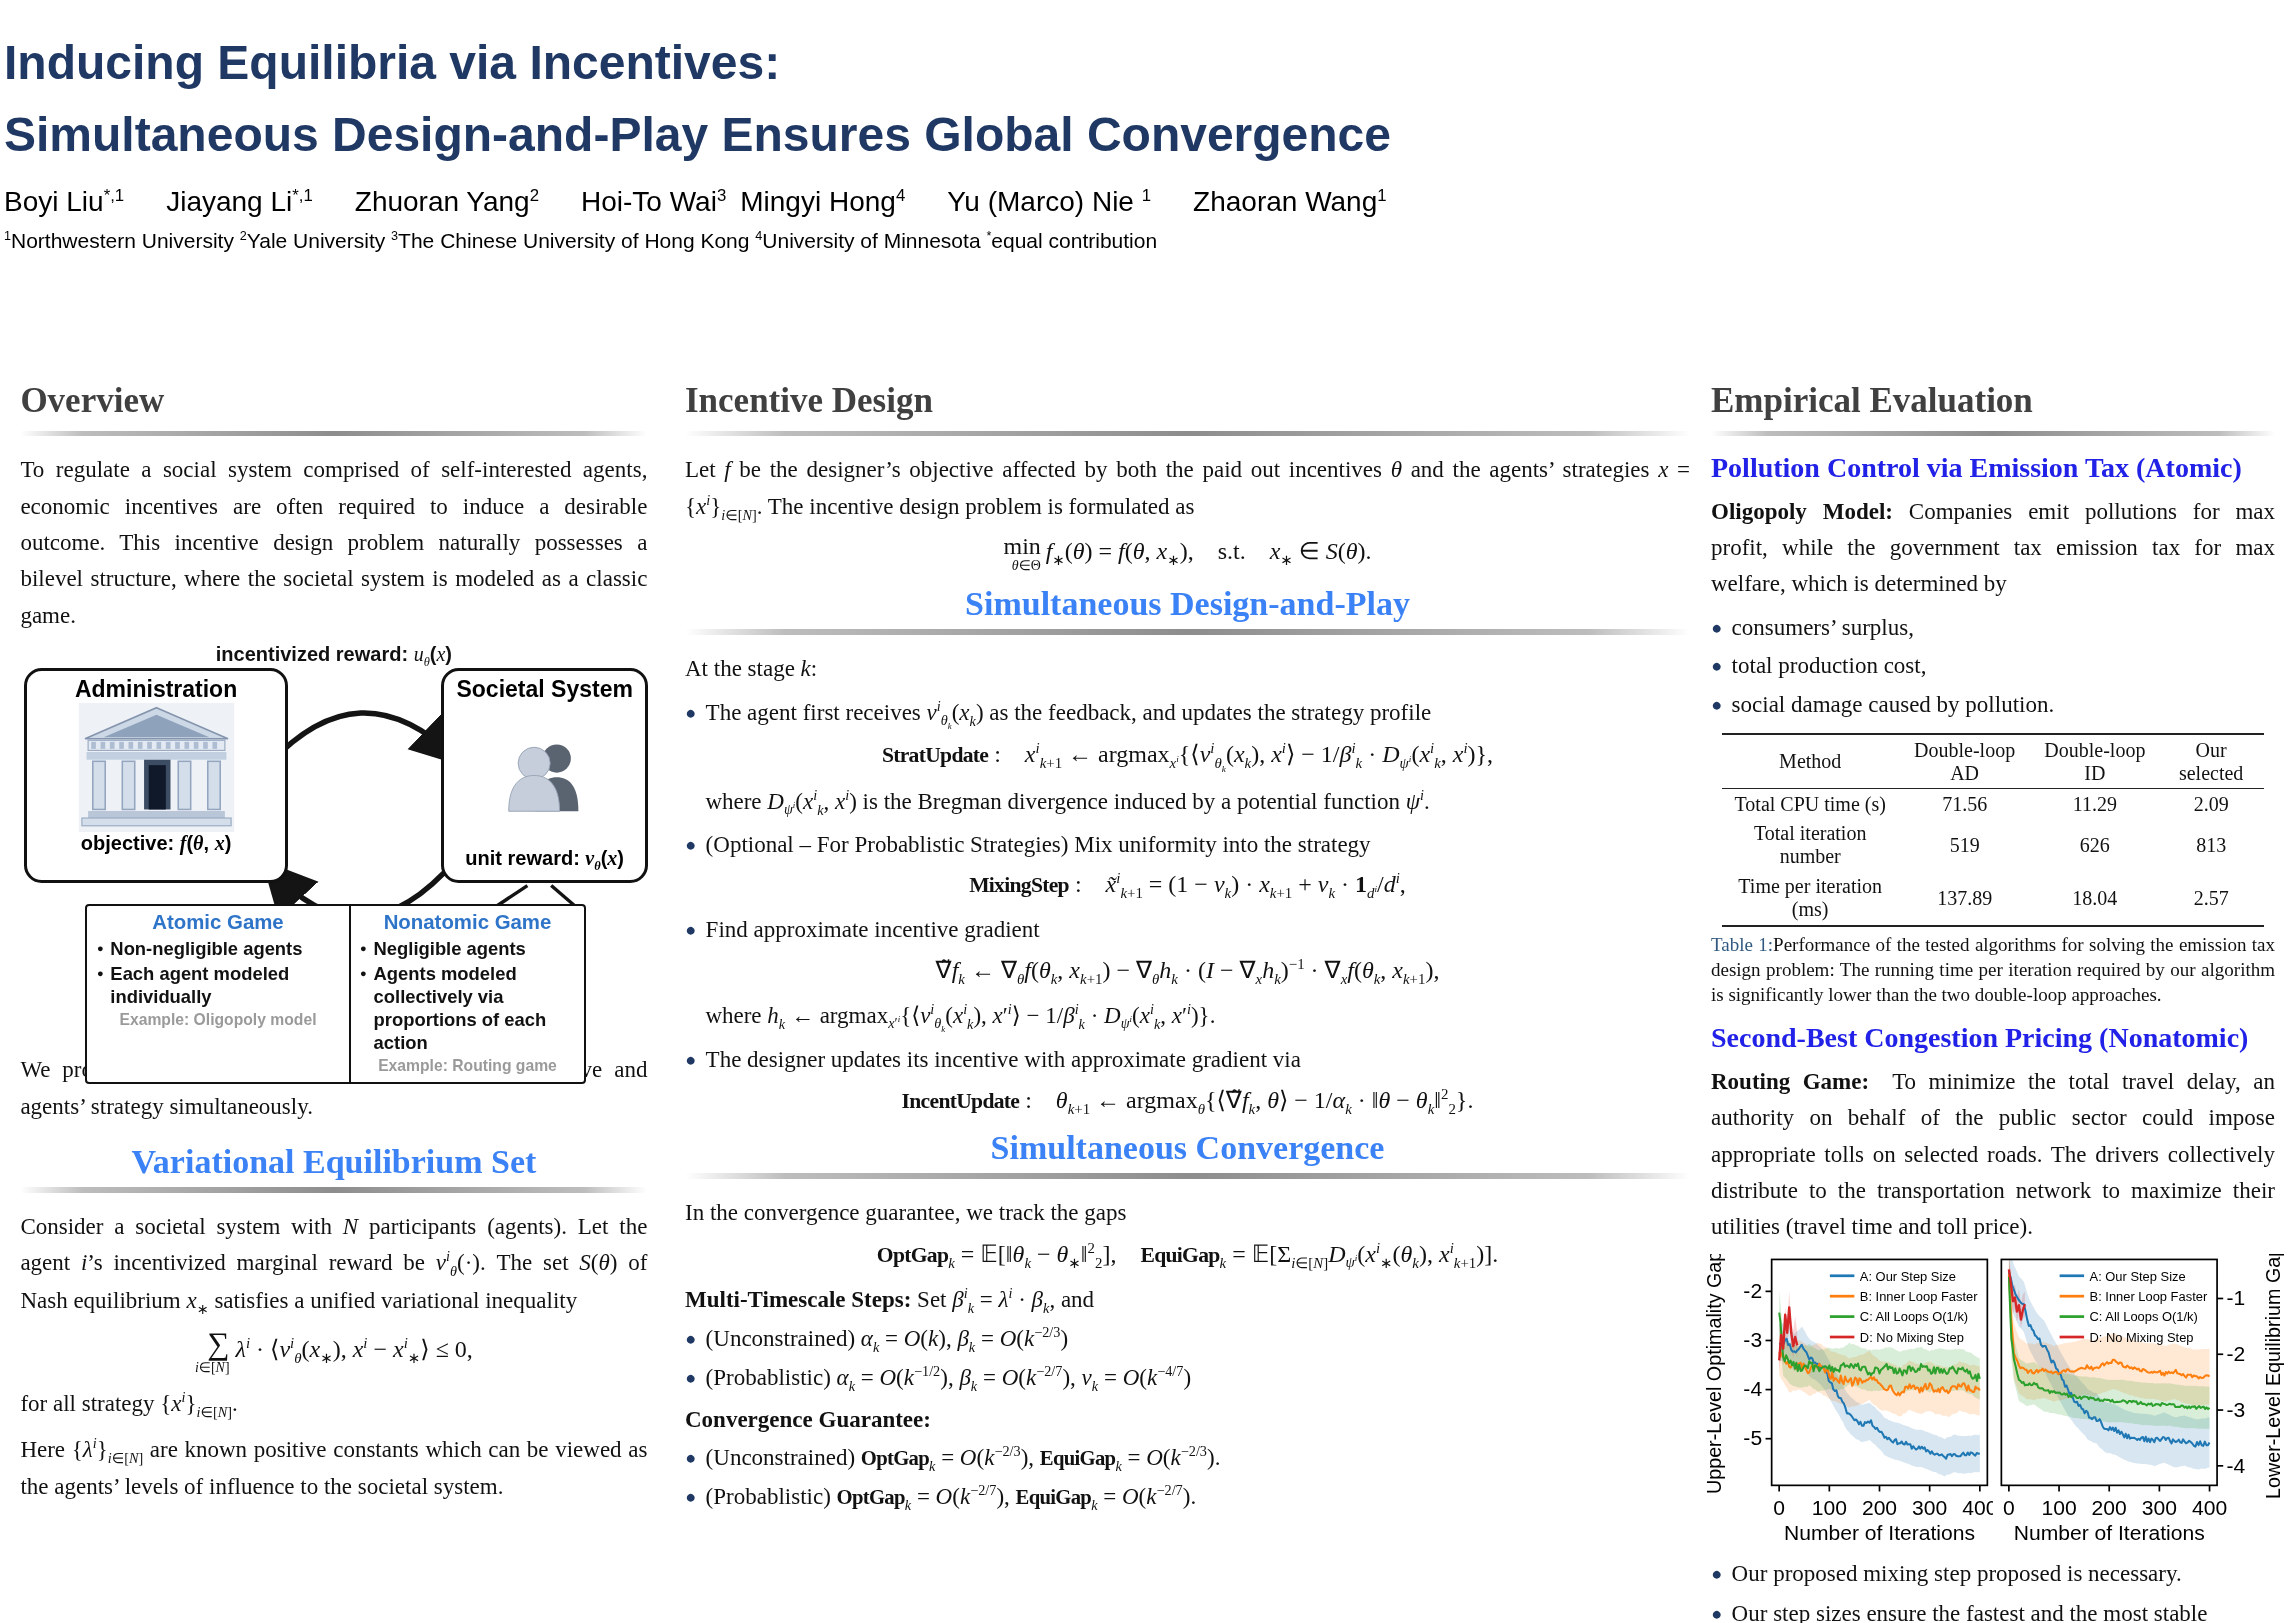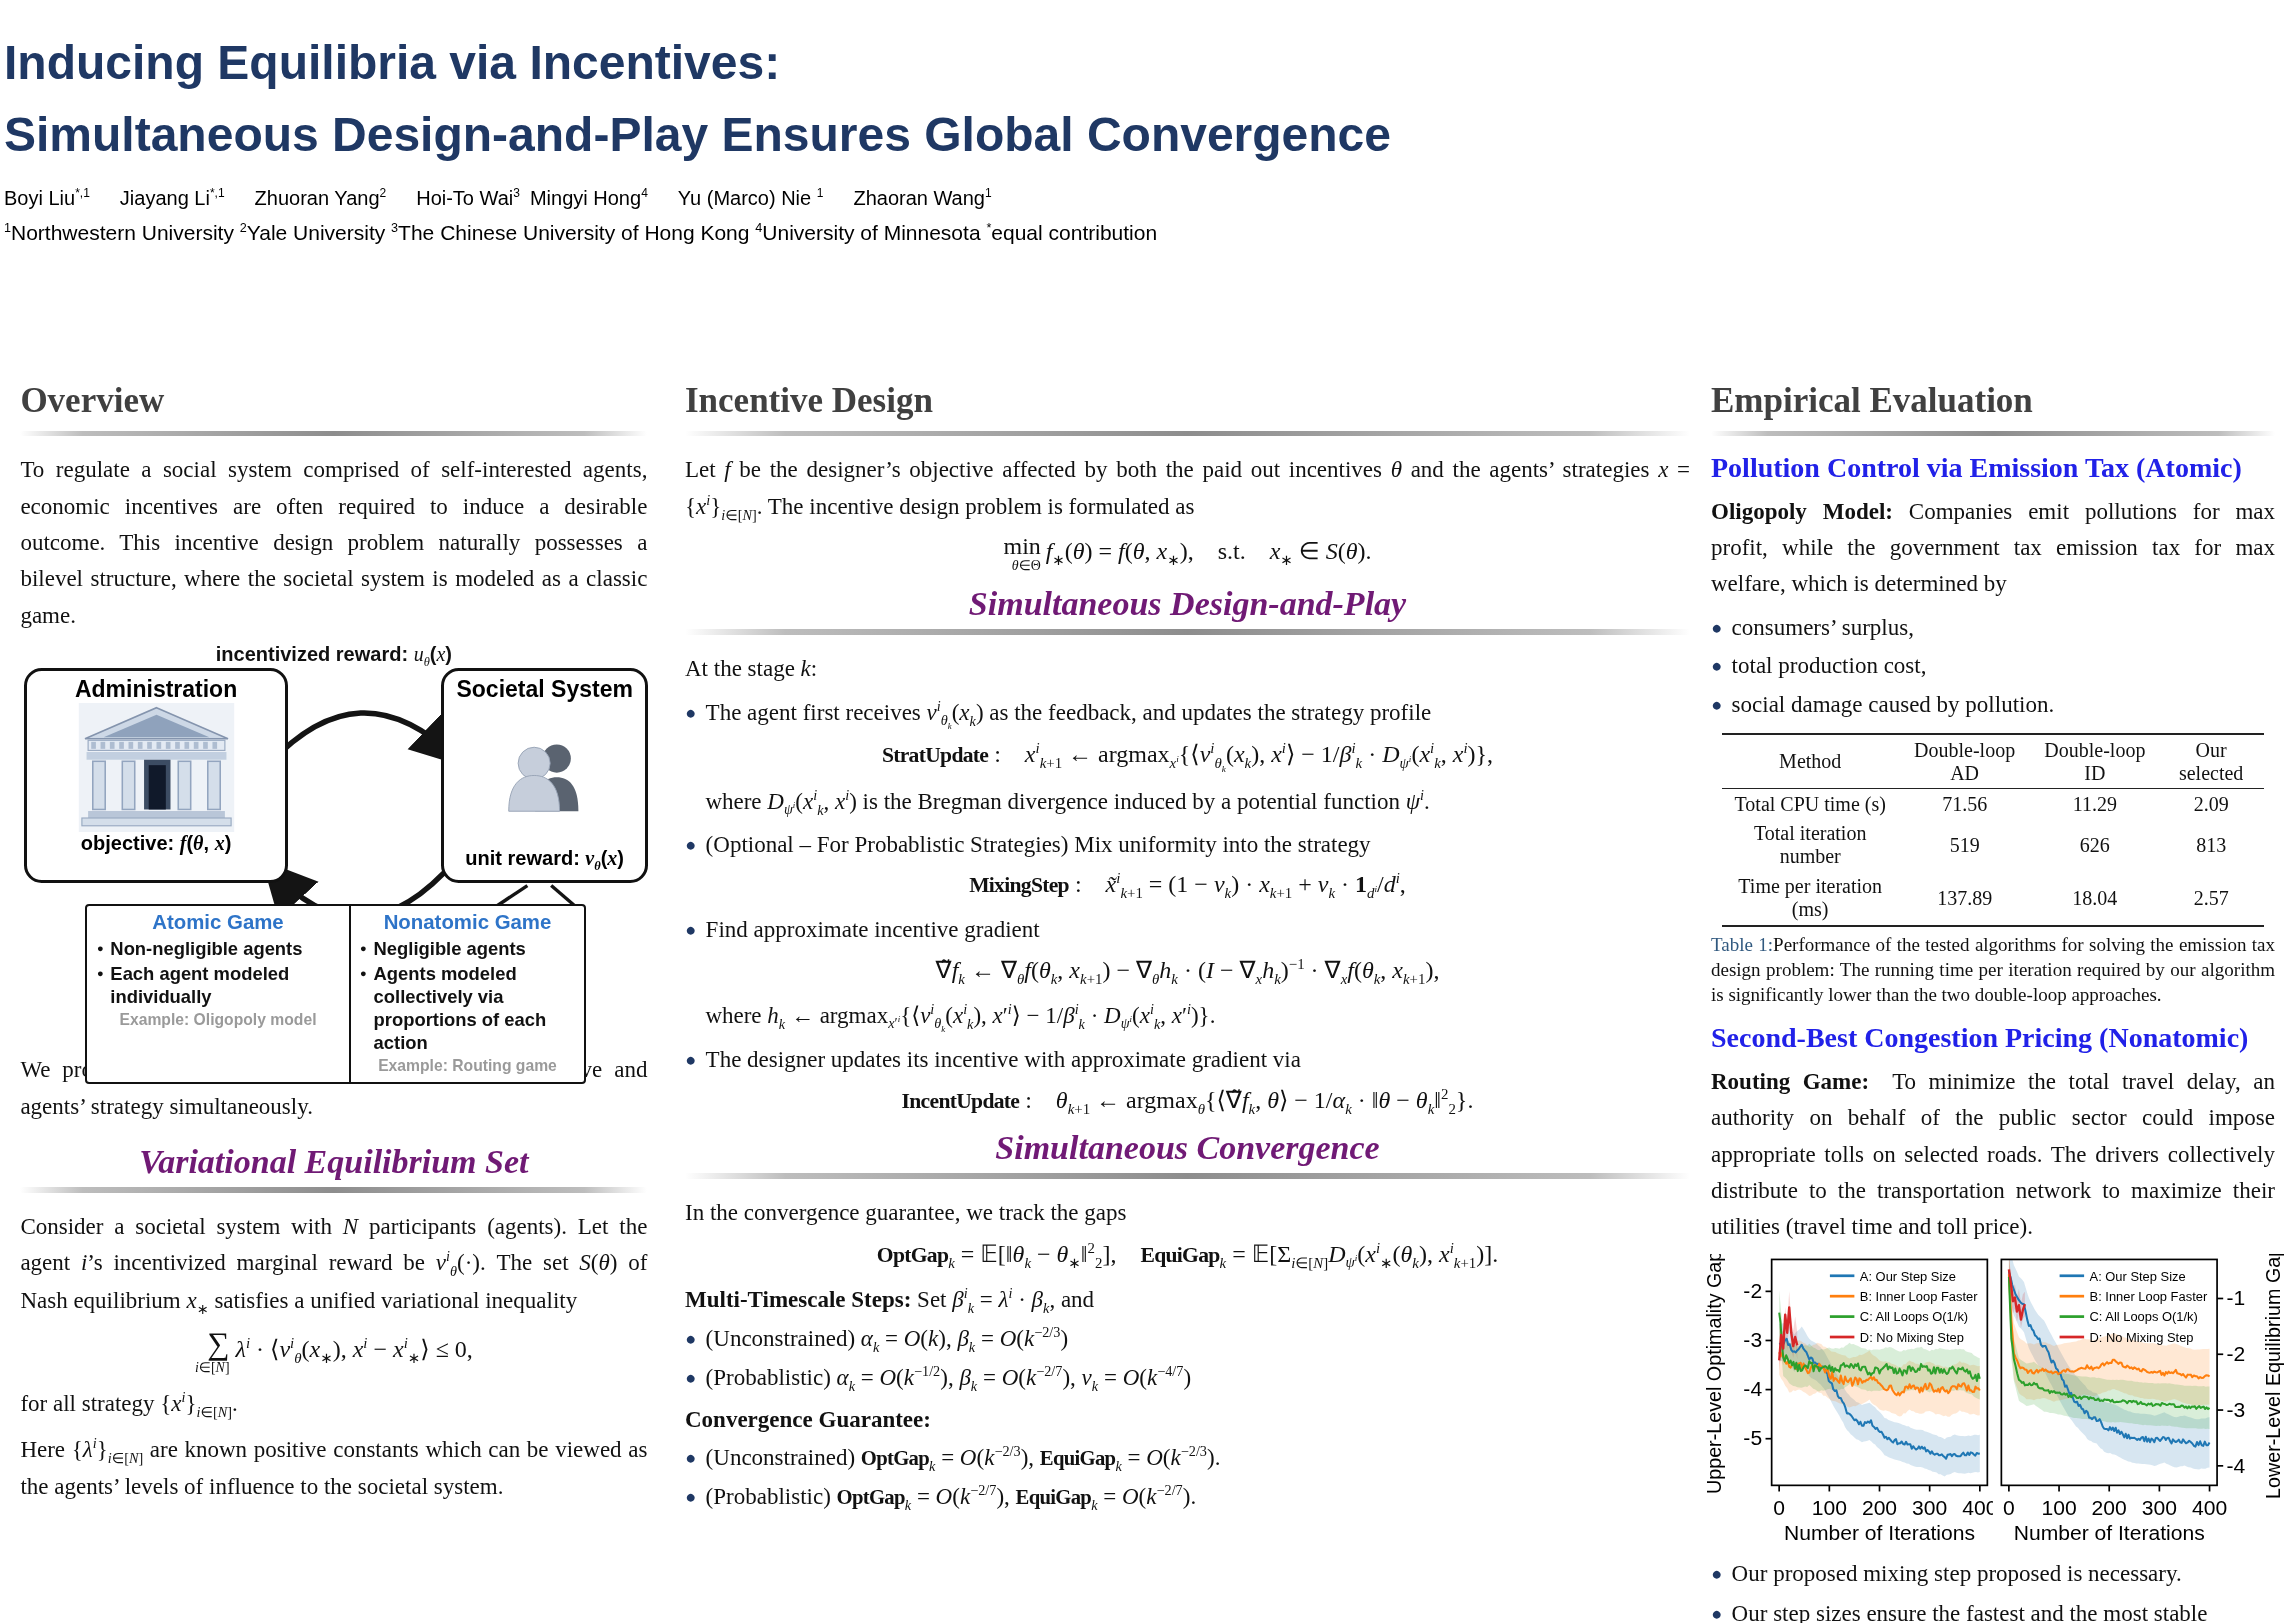--- a/index.html
+++ b/index.html
@@ -1,30 +1,30 @@
 <!DOCTYPE html>
 <html style="font-size:11px"><head>
 <meta charset="utf-8">
 <style>
   html,body{margin:0;padding:0;background:#fff;}
   body{width:2295px;height:1623px;position:relative;overflow:hidden;
        font-family:"Liberation Serif",serif;color:#111;}
   .hdr{position:absolute;top:27px;left:4px;width:1818px;text-align:left;}
   .title{font-family:"Liberation Sans",sans-serif;font-weight:bold;color:#1f3864;
          font-size:48px;line-height:1.5;}
-  .authors{font-family:"Liberation Sans",sans-serif;font-size:20px;margin-top:15px;color:#000;}
+  .authors{font-family:"Liberation Sans",sans-serif;font-size:28px;margin-top:15px;color:#000;}
   .authors sup{font-size:60%;}
   .affil{font-family:"Liberation Sans",sans-serif;font-size:21px;margin-top:11px;color:#000;}
   .affil sup{font-size:60%;}
   .col{position:absolute;top:381px;}
   .col-left{left:20.4px;width:627px;}
   .col-mid{left:685px;width:1005px;}
   .col-right{left:1711px;width:564px;}
   .colhead{text-align:left;font-size:35px;font-weight:bold;color:#404040;margin:0 0 9.5px;}
-  .subhead{text-align:center;font-size:34px;font-weight:bold;color:#701a75;margin:17.7px 0 6.8px;font-style:italic;}
+  .subhead{text-align:center;font-size:34px;font-weight:bold;color:#3b82f6;margin:17.7px 0 6.8px;}
   .divider{height:5.4px;border-radius:2.7px;margin:0 0 16.3px;
      background:linear-gradient(to right,#ffffff 0%,#bdbdbd 10%,#8d8d8d 50%,#bdbdbd 90%,#ffffff 100%);}
   p.body{font-size:23px;line-height:1.58;text-align:justify;margin:0 0 8.2px;}
   sub,sup{font-size:62%;}
   .eq{text-align:center;font-size:24px;margin:6.8px 0 11px;}
   .lbl{font-family:Liberation Serif, serif;font-weight:bold;font-size:0.9em;letter-spacing:-0.7px;}
   .stk{display:inline-flex;flex-direction:column;align-items:flex-end;vertical-align:middle;line-height:1.05;}
   .stku{font-size:58%;}
   .bigop{font-size:1.3em;}
   .whereline{font-size:23px;margin:1.4px 0 6.8px 20.4px;text-align:left;line-height:1.5;}

